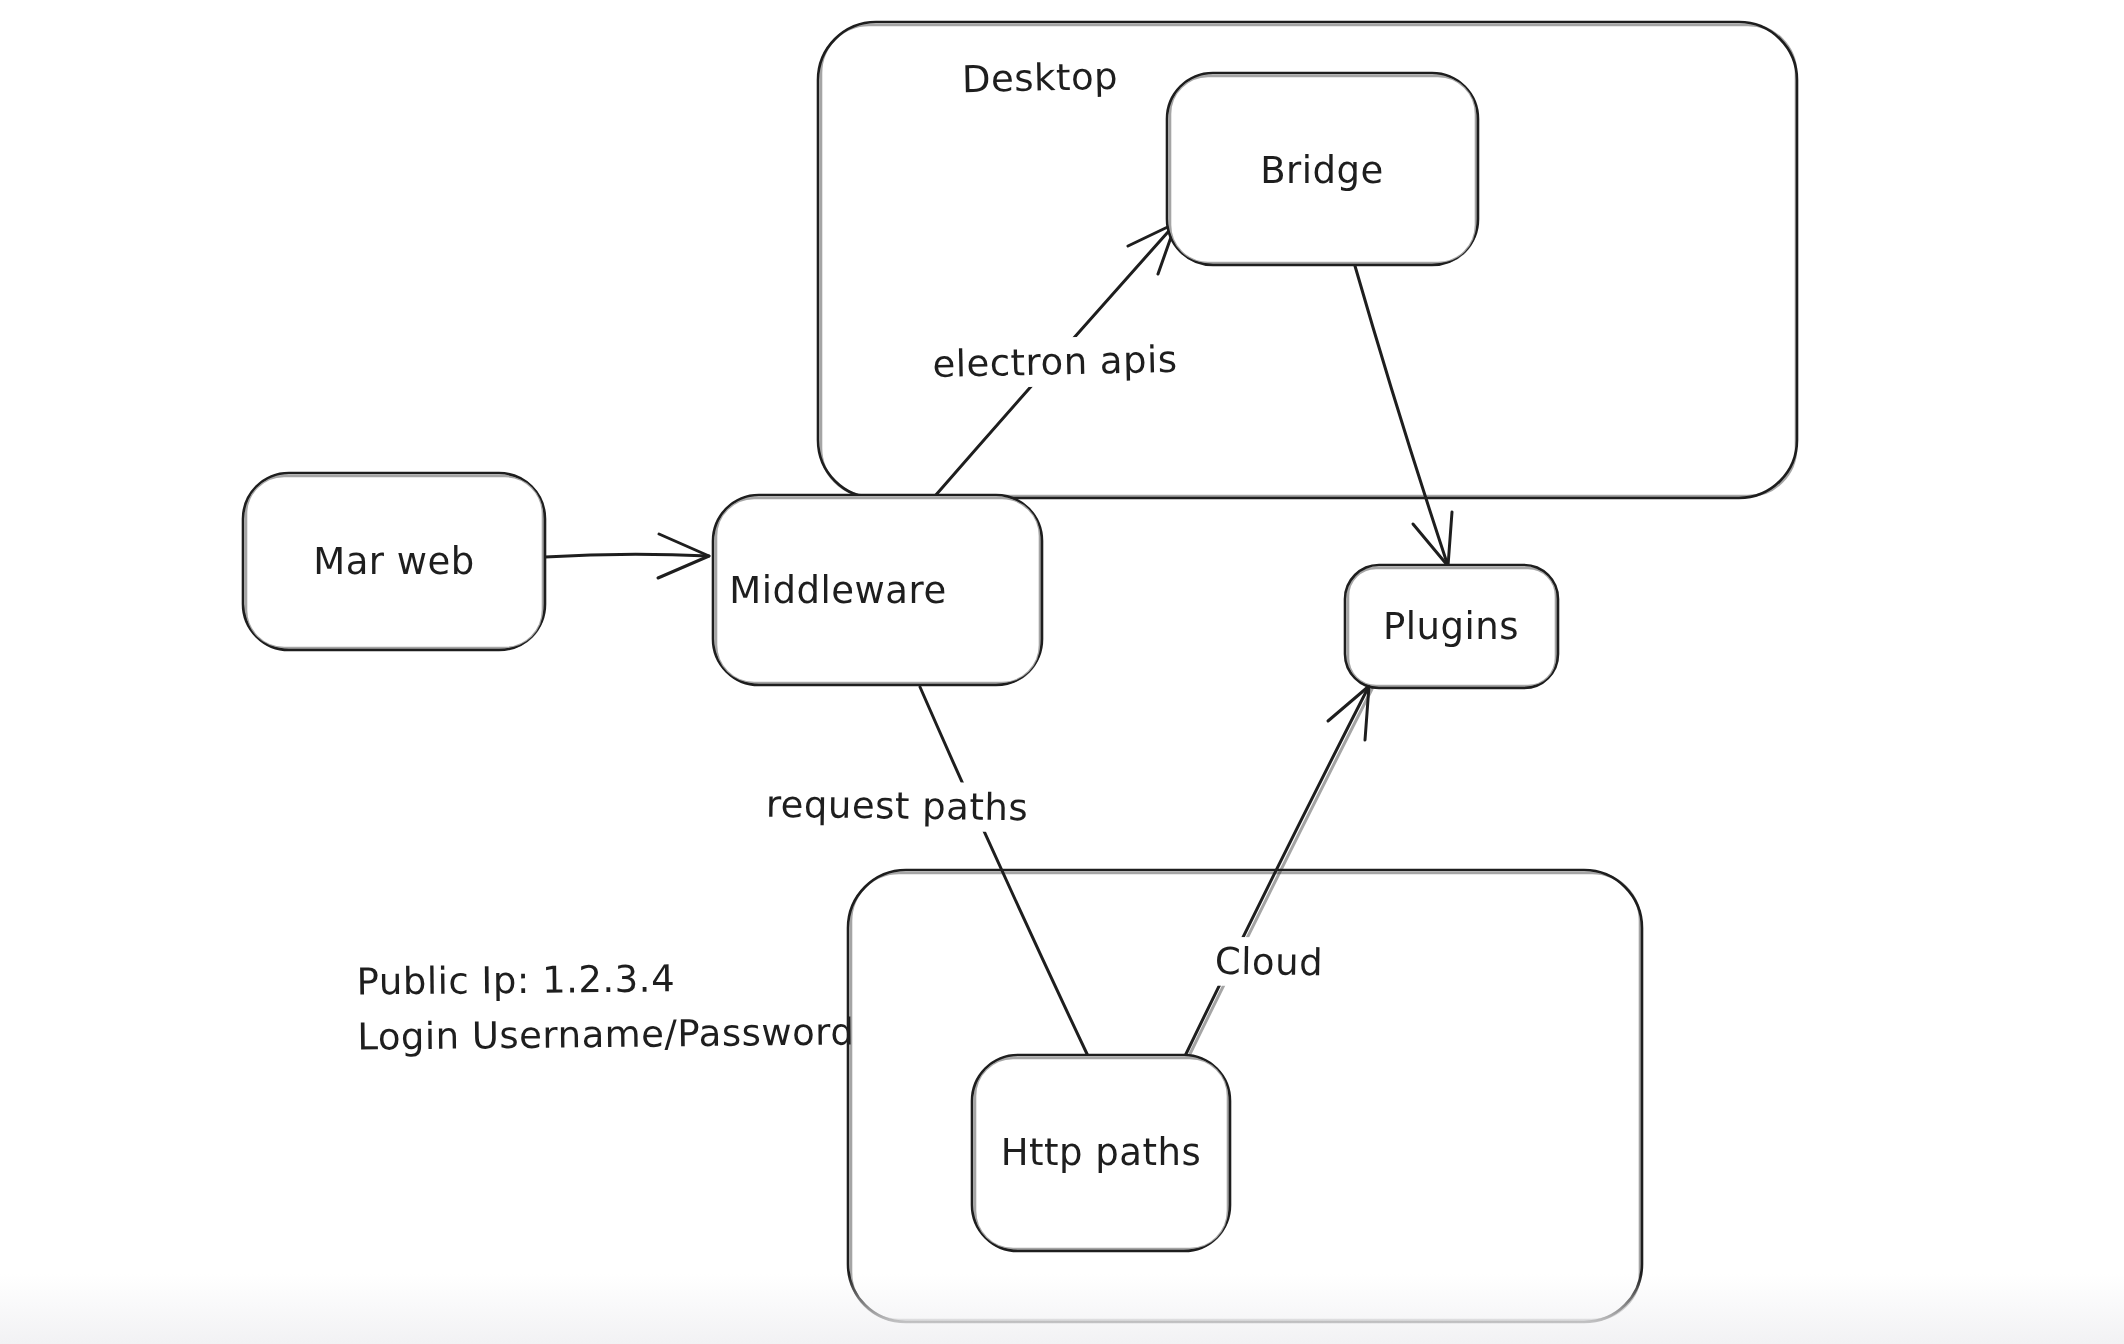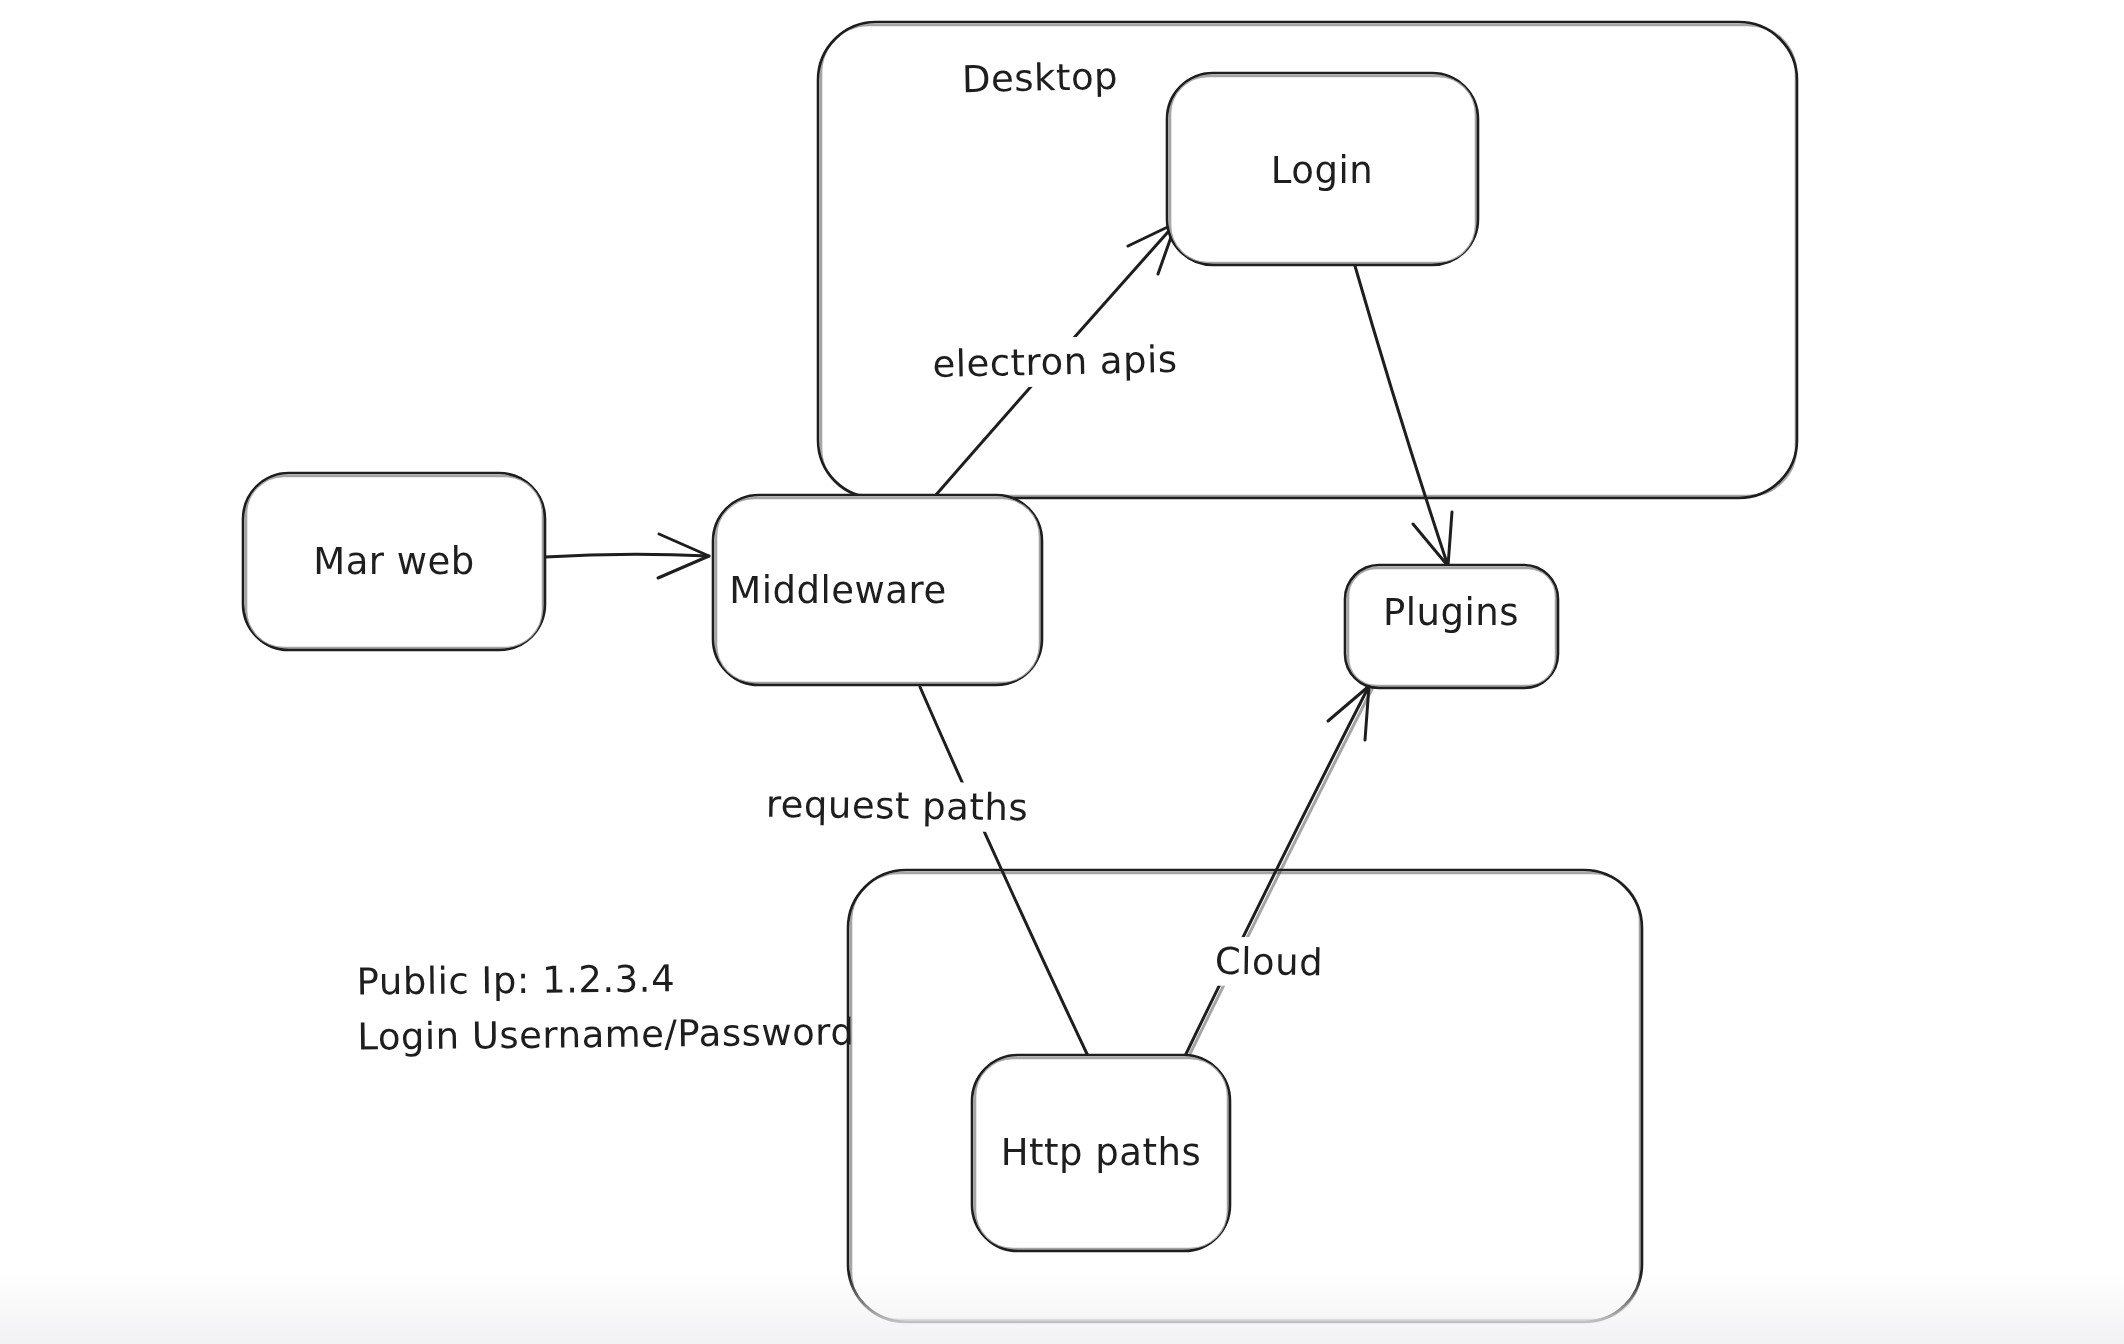--- a/index.html
+++ b/index.html
@@ -116,22 +116,22 @@
 
     <rect class="node" x="972" y="1055" width="258" height="196" rx="46"></rect>
     <rect class="node dup" x="975" y="1058" width="253" height="191" rx="38"></rect>
   </svg>
 
   <div class="lbl tilt-1" style="left:1040px; top:78px;">Desktop</div>
   <div class="lbl on-line tilt-2" style="left:1269px; top:962px;">Cloud</div>
 
   <div class="lbl" style="left:394px; top:561px;">Mar web</div>
   <div class="lbl" style="left:838px; top:590px;">Middleware</div>
-  <div class="lbl" style="left:1322px; top:170px;">Login</div>
-  <div class="lbl" style="left:1451px; top:612px;">Plugins</div>
+  <div class="lbl" style="left:1322px; top:170px;">Bridge</div>
+  <div class="lbl" style="left:1451px; top:626px;">Plugins</div>
   <div class="lbl" style="left:1101px; top:1152px;">Http paths</div>
 
   <div class="lbl on-line tilt-1" style="left:1055px; top:362px;">electron apis</div>
   <div class="lbl on-line tilt-2" style="left:897px; top:806px;">request paths</div>
 
   <div class="note">
     <div>Public Ip: 1.2.3.4</div>
     <div>Login Username/Password</div>
   </div>
 

